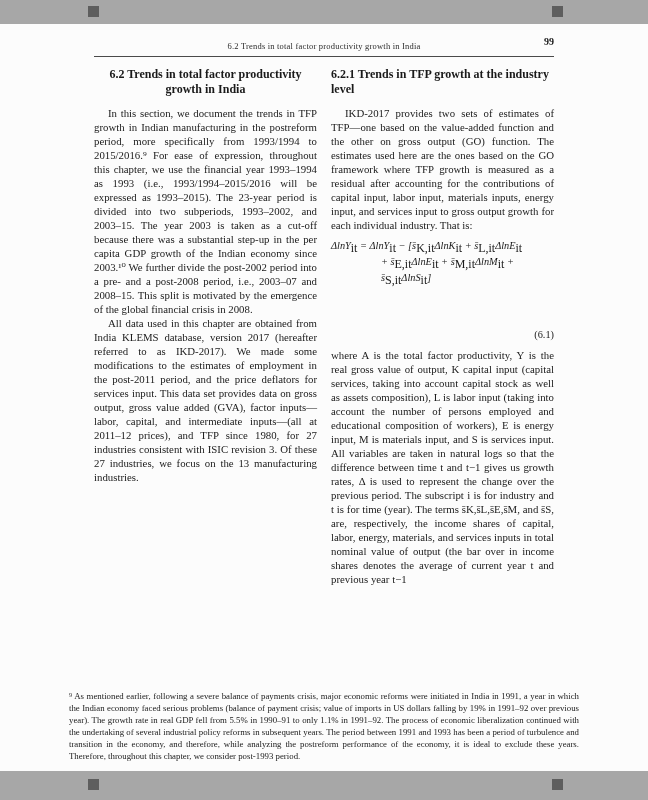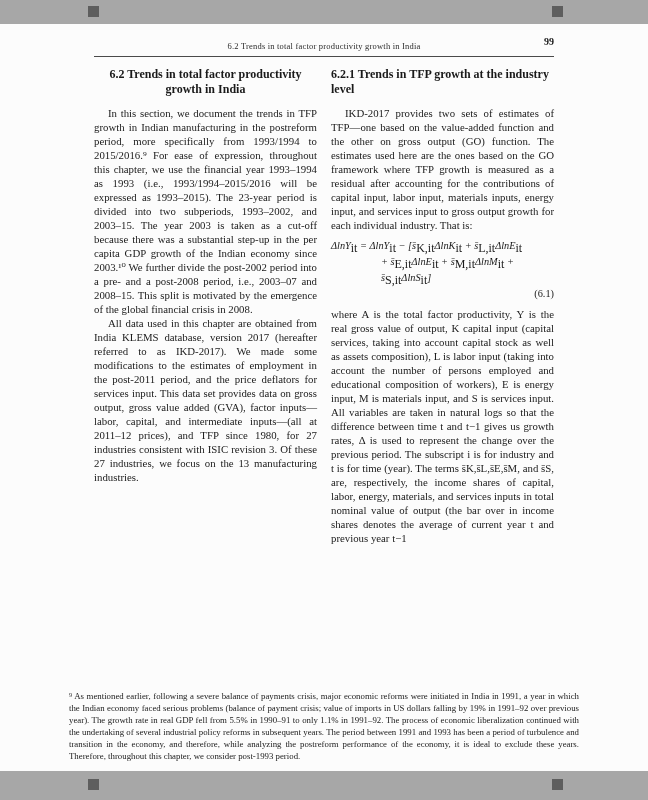--- a/index.html
+++ b/index.html
@@ -34,21 +34,21 @@
   .col { width: 248px; text-align: justify; font-size: 10.8px; line-height: 14px; }
   h2 { font-size: 12px; line-height: 15px; margin: 0 0 9px; font-weight: bold; }
   .heading-centered { text-align: center; padding: 0 6px; }
   .heading-left { text-align: left; }
   p { margin: 0; }
   p.indent { text-indent: 14px; }
 
   .equation { margin: 7px 0 6px; font-size: 10.3px; line-height: 14px; text-align: left; font-style: italic; }
   .equation sub { font-size: 12px; font-style: normal; }
   .eq-line-2 { padding-left: 50px; }
-  .eq-number { text-align: right; font-style: normal; font-size: 10.3px; }
+  .eq-number { text-align: right; font-style: normal; font-size: 10.3px; margin-top: 41px; }
 
   .footnotes {
     position: absolute; left: 69px; right: 69px; bottom: 6px;
     font-size: 8.8px; line-height: 12px; text-align: justify; font-family: Liberation Serif, serif;
   }
   .footnotes p { margin: 0 0 3px; }
 </style>
 </head>
 <body>
 

